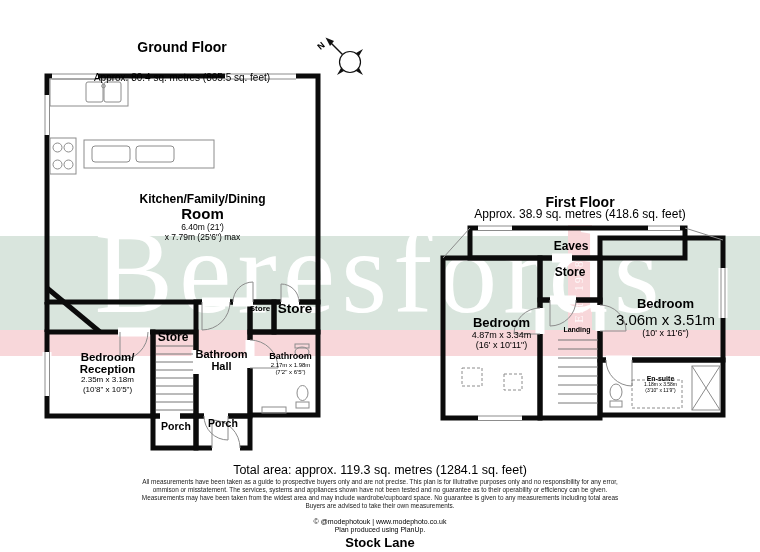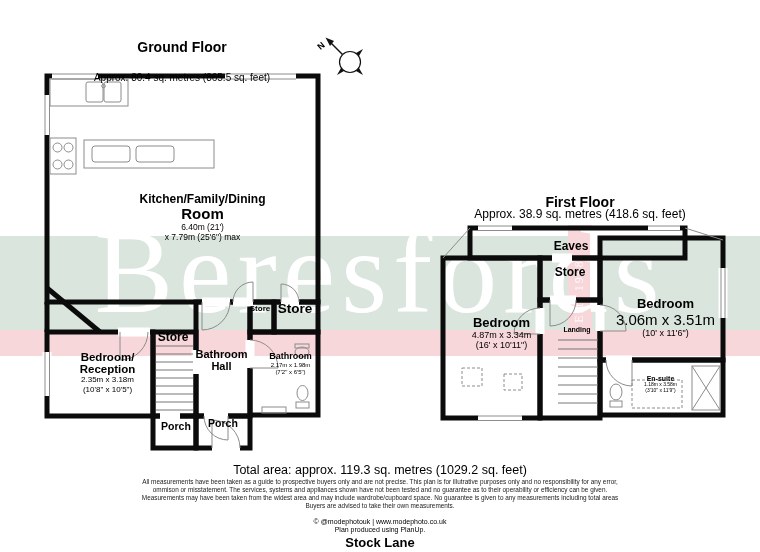--- a/index.html
+++ b/index.html
@@ -218,21 +218,21 @@
   <div class="rdim" style="font-size:15px;">3.06m x 3.51m</div>
   <div class="rdim" style="font-size:9px;">(10' x 11'6")</div>
 </div>
 
 <div class="blk" style="left:656px;top:385px;">
   <div class="rname" style="font-size:7px;">En-suite</div>
   <div class="rdim" style="font-size:5px;">1.18m x 3.58m</div>
   <div class="rdim" style="font-size:5px;">(3'10" x 11'9")</div>
 </div>
 
-<div class="lbl" style="left:380px;top:470px;font-size:12.5px;">Total area: approx. 119.3 sq. metres (1029.2 sq. feet)</div>
+<div class="lbl" style="left:380px;top:470px;font-size:12.5px;">Total area: approx. 119.3 sq. metres (1284.1 sq. feet)</div>
 
 <div class="disc">
   <div>All measurements have been taken as a guide to prospective buyers only and are not precise. This plan is for illutrative purposes only and no responsibility for any error,</div>
   <div>ommison or misstatement. The services, systems and appliances shown have not been tested and no guarantee as to their operability or efficiency can be given.</div>
   <div>Measurements may have been taken from the widest area and may include wardrobe/cupboard space. No guarantee is given to any measurements including total areas</div>
   <div>Buyers are advised to take their own measurements.</div>
 </div>
 
 <div class="lbl" style="left:380px;top:522px;font-size:7px;">© @modephotouk | www.modephoto.co.uk</div>
 <div class="lbl" style="left:380px;top:530px;font-size:7px;">Plan produced using PlanUp.</div>

